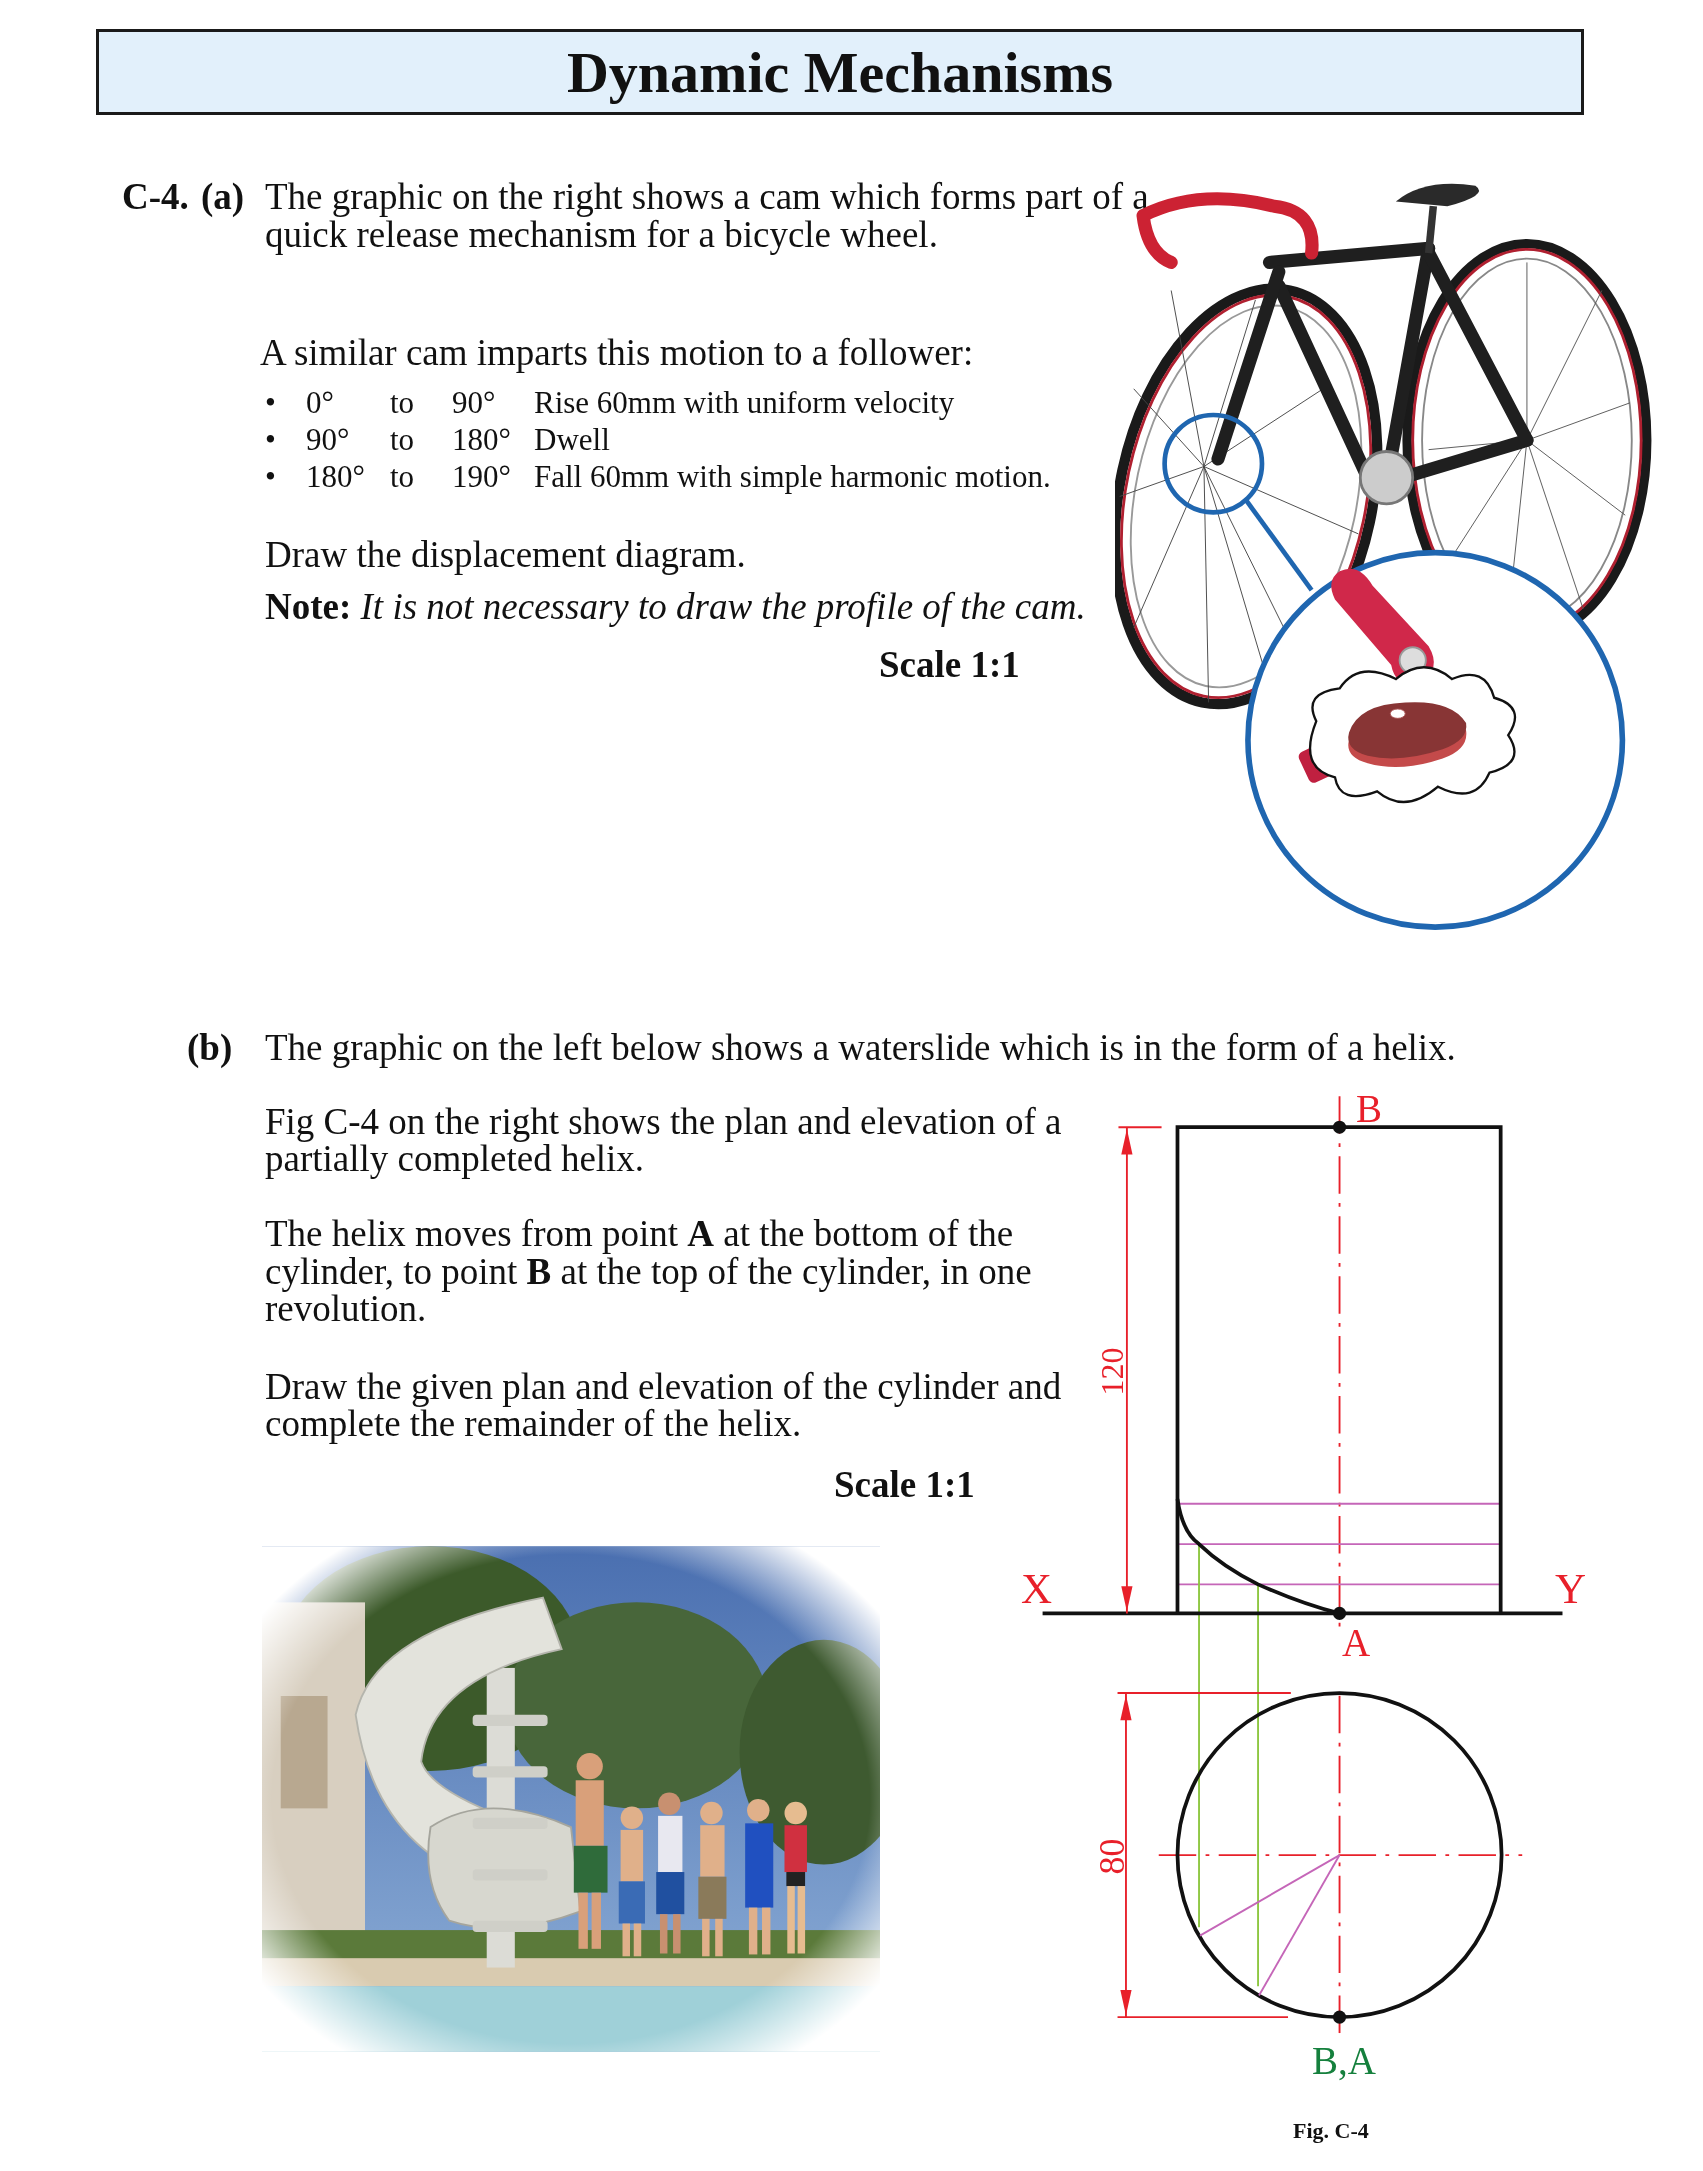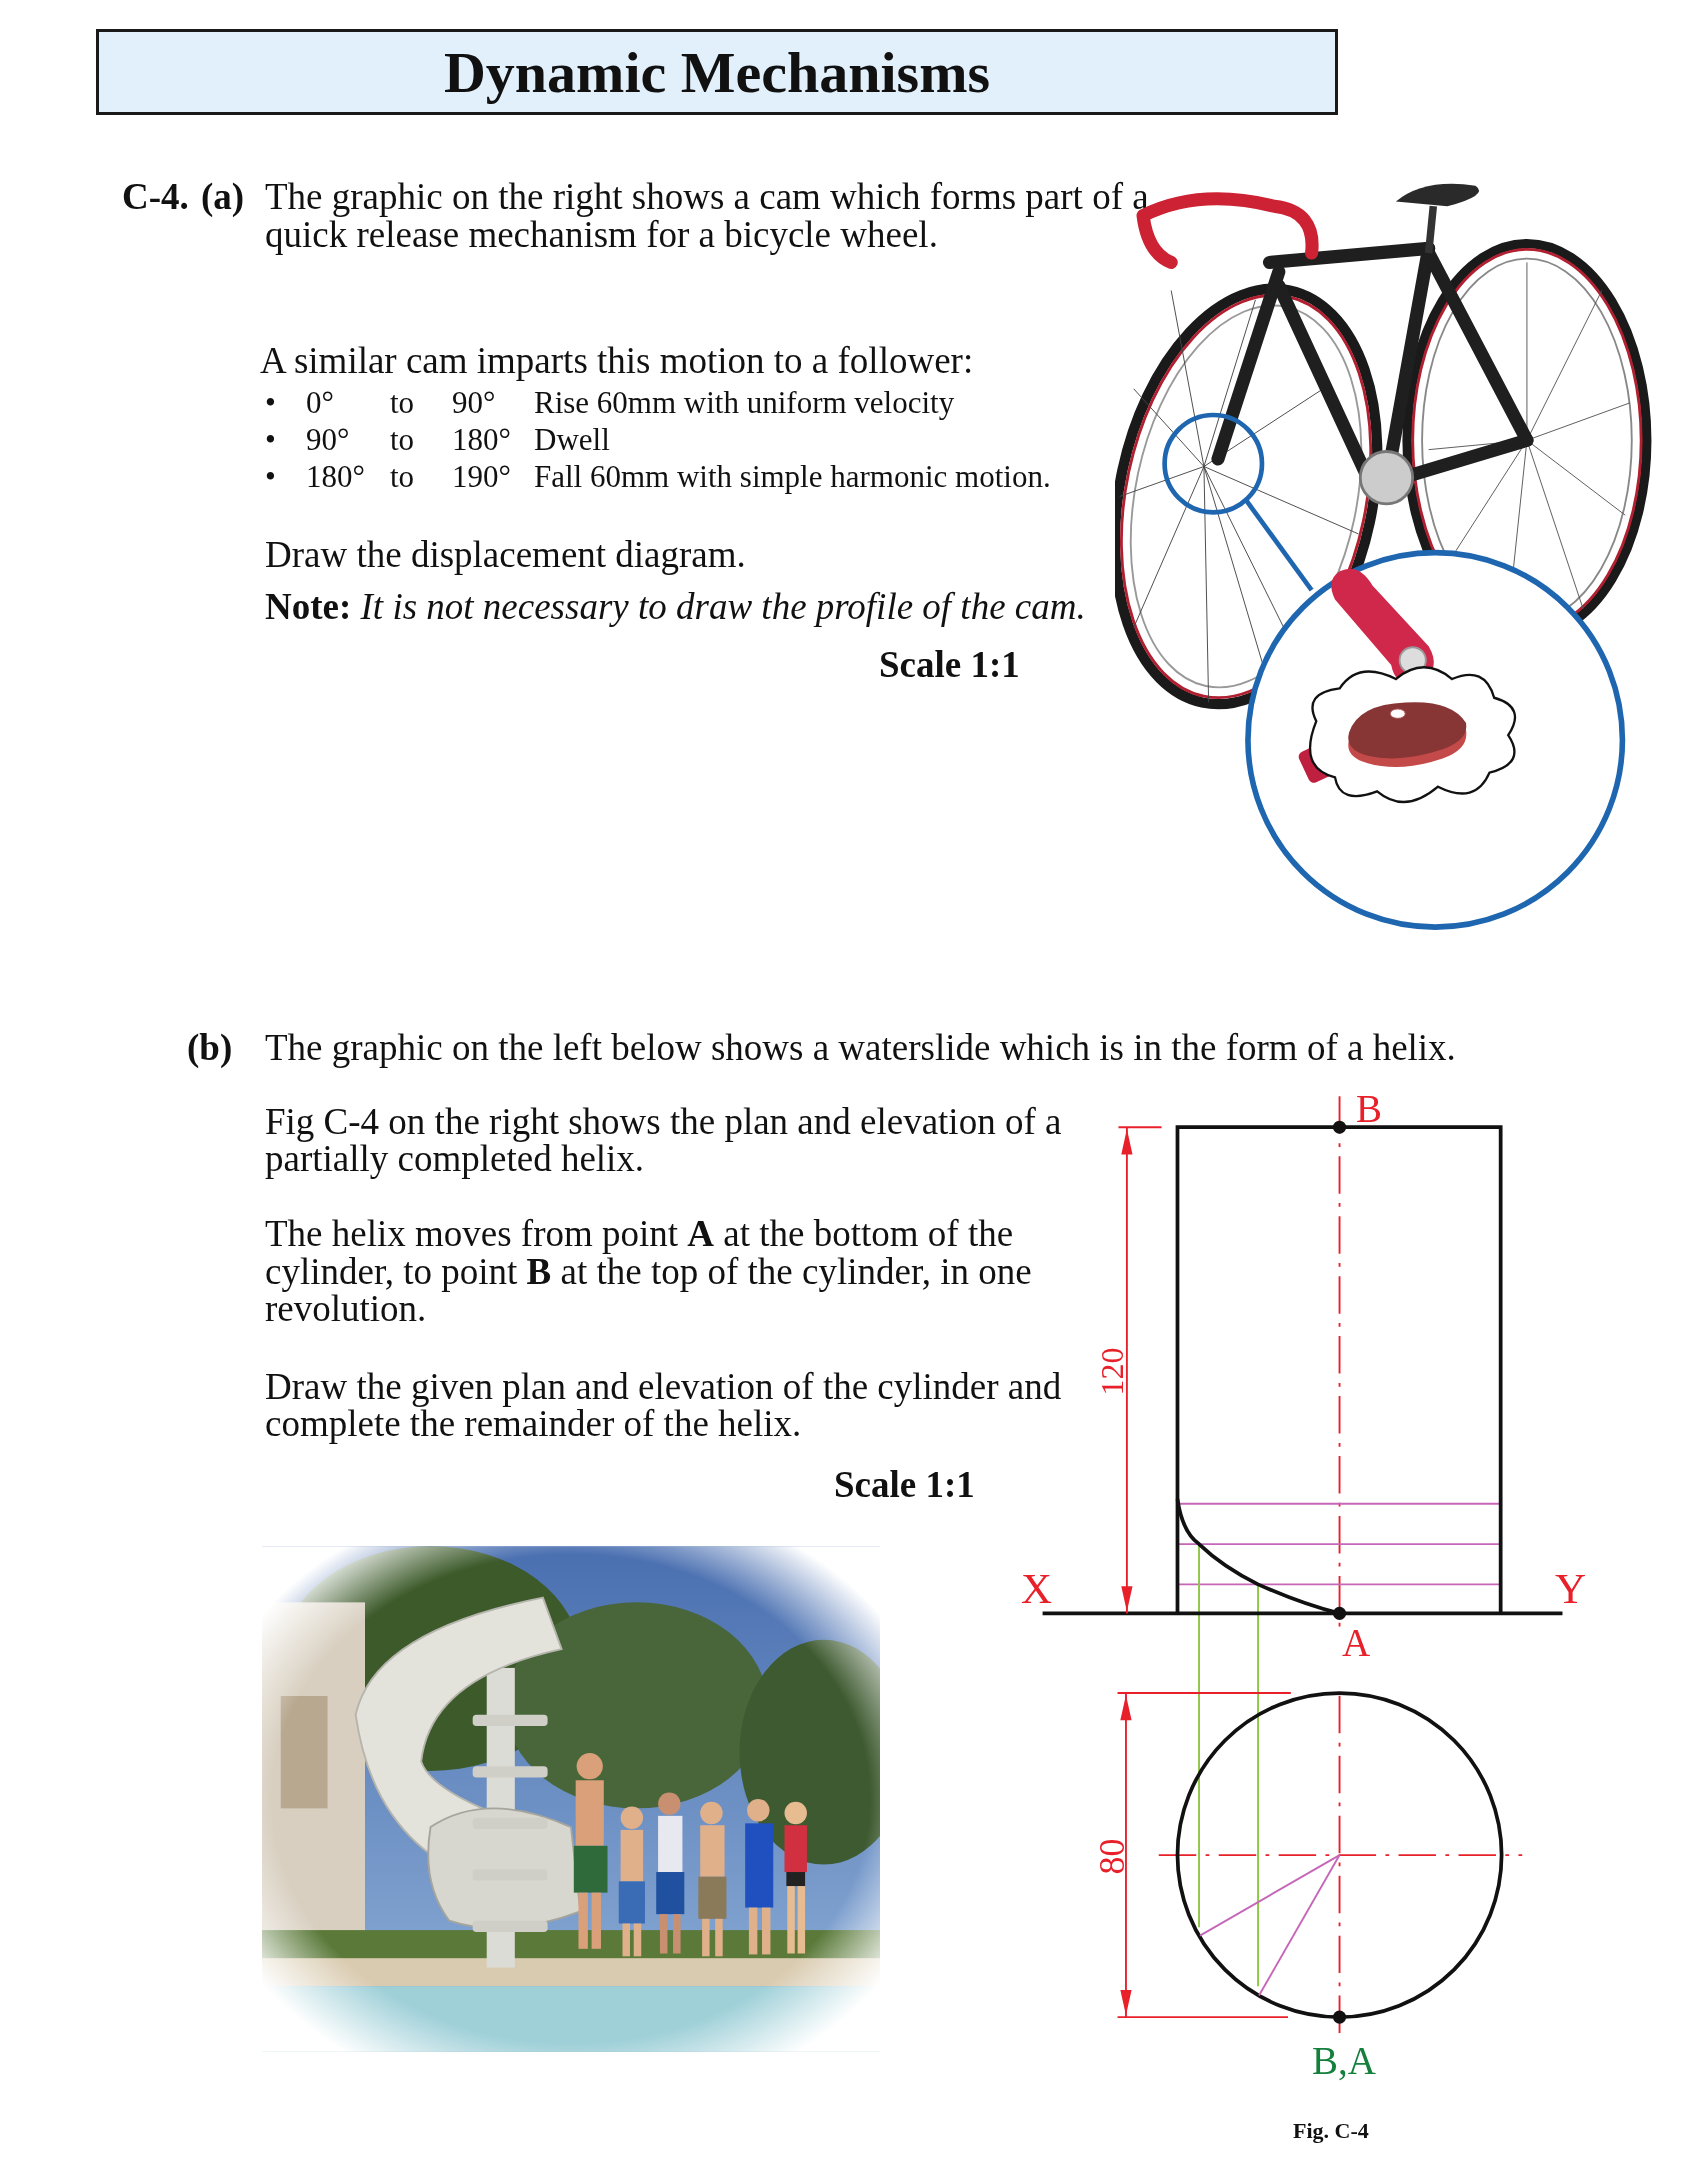--- a/index.html
+++ b/index.html
@@ -1,19 +1,19 @@
 <!DOCTYPE html>
 <html style="font-size:15px"><head>
 <meta charset="utf-8">
 <style>
   html, body { margin: 0; padding: 0; background: #ffffff; }
   body { width: 1703px; height: 2172px; position: relative; overflow: hidden;
          font-family: "Liberation Serif", "DejaVu Serif", serif; color: #111; }
   .abs { position: absolute; }
-  .title-box { left: 96px; top: 29px; width: 1242px; height: 86px;
+  .title-box { left: 96px; top: 29px; width: 1488px; height: 86px;
                background: #e2f0fb; border: 3.7px solid #1a1a1a; box-sizing: border-box;
                display: flex; align-items: center; justify-content: center; }
   .title-text { font-weight: bold; font-size: 58px; letter-spacing: 0px; }
   .txt { font-size: 37px; line-height: 37px; white-space: nowrap; }
   .bold { font-weight: bold; }
   .ital { font-style: italic; }
   .bullet-row { display: flex; font-size: 31px; line-height: 37px; white-space: nowrap; }
   .bullet-row .dot { width: 41px; }
   .bullet-row .from { width: 84px; }
   .bullet-row .to { width: 62px; }
@@ -25,21 +25,21 @@
 
 <div class="abs title-box">
   <span class="title-text">Dynamic Mechanisms</span>
 </div>
 
 <div class="abs txt bold" style="left:122px; top:178px;">C-4.</div>
 <div class="abs txt bold" style="left:201px; top:178px;">(a)</div>
 <div class="abs txt" style="left:265px; top:178px;">The graphic on the right shows a cam which forms part of a</div>
 <div class="abs txt" style="left:265px; top:216px;">quick release mechanism for a bicycle wheel.</div>
 
-<div class="abs txt" style="left:260px; top:334px;margin-top:8px;">A similar cam imparts this motion to a follower:</div>
+<div class="abs txt" style="left:260px; top:334px;">A similar cam imparts this motion to a follower:</div>
 
 <div class="abs" style="left:265px; top:384px;">
   <div class="bullet-row">
     <span class="dot">•</span>
     <span class="from">0°</span>
     <span class="to">to</span>
     <span class="end">90°</span>
     <span>Rise 60mm with uniform velocity</span>
   </div>
   <div class="bullet-row">

